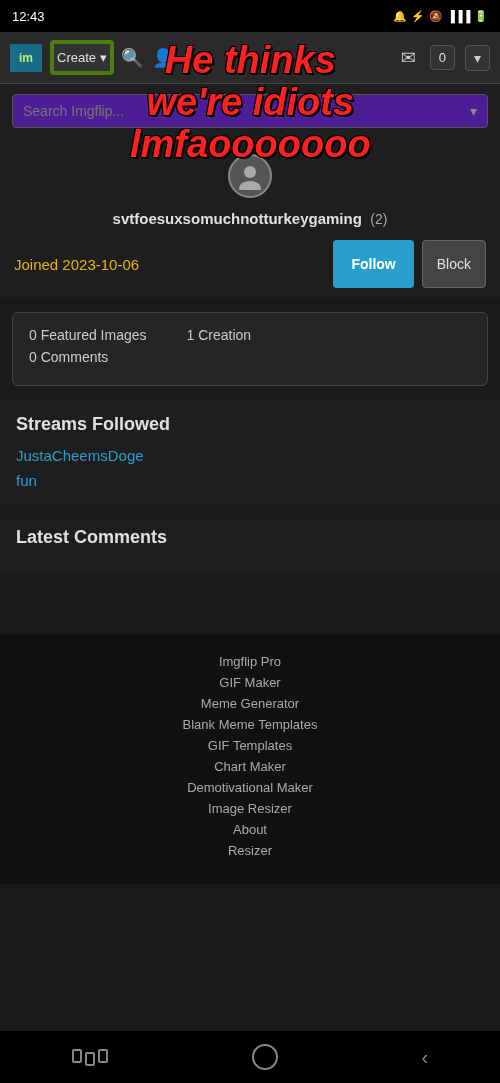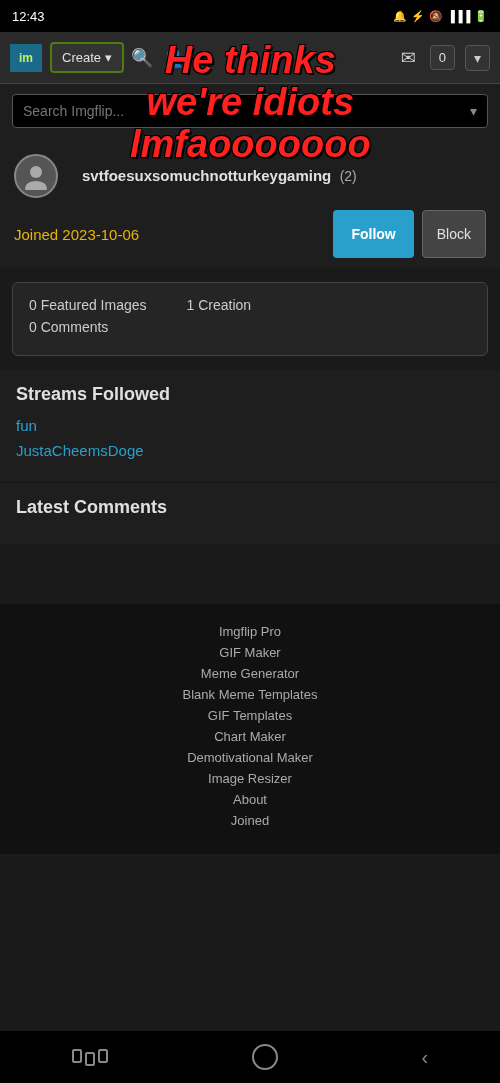--- a/index.html
+++ b/index.html
@@ -70,23 +70,23 @@
       border-radius: 0;
       display: flex;
       align-items: center;
       justify-content: center;
       color: #bef264;
       font-weight: bold;
       font-size: 12px;
     }
     .create-btn {
       background: #333;
-      border: 2px solid #4d7c0f;
-      color: #e0e0e0;
-      padding: 6px 10px;
+      border: 4px solid #4d7c0f;
+      color: #e0e0e0;
+      padding: 6px 3px;
       border-radius: 4px;
       font-size: 13px;
       cursor: pointer;
       display: flex;
       align-items: center;
       gap: 4px;
     }
     .nav-icons {
       display: flex;
       align-items: center;
@@ -119,21 +119,21 @@
       cursor: pointer;
       font-size: 14px;
     }
 
     
     .search-bar {
       background: #1e1e1e;
       padding: 10px 12px;
     }
     .search-input-wrap {
-      background: #000000;
+      background: #4c1d95;
       border: 1px solid #555;
       border-radius: 4px;
       display: flex;
       align-items: flex-start;
       padding: 8px 10px;
     }
     .search-input {
       background: none;
       border: none;
       color: #ccc;
@@ -148,22 +148,23 @@
     }
 
     
     .profile-section {
       background: #1e1e1e;
       padding: 16px 14px 10px;
     }
     .profile-header {
       display: flex;
       align-items: center;
-      gap: 24px;
+      gap: 12px;
       margin-bottom: 12px;
+      flex-direction: column;
     }
     .avatar {
       width: 44px;
       height: 44px;
       border-radius: 50%;
       background: #555;
       display: flex;
       align-items: center;
       justify-content: center;
       font-size: 22px;
@@ -370,40 +371,40 @@
     <span class="stat-item">0 Featured Images</span>
     <span class="stat-item">1 Creation</span>
   </div>
   <div class="stats-row">
     <span class="stat-item">0 Comments</span>
   </div>
 </div>
 
 <div class="section">
   <div class="section-title">Streams Followed</div>
+  <a class="stream-link">JustaCheemsDoge</a>
   <a class="stream-link">fun</a>
-  <a class="stream-link">JustaCheemsDoge</a>
 </div>
 
 <div class="section">
   <div class="section-title">Latest Comments</div>
 </div>
 
 <div class="footer">
   <div class="footer-links">
     <a class="footer-link">Imgflip Pro</a>
     <a class="footer-link">GIF Maker</a>
     <a class="footer-link">Meme Generator</a>
     <a class="footer-link">Blank Meme Templates</a>
     <a class="footer-link">GIF Templates</a>
     <a class="footer-link">Chart Maker</a>
     <a class="footer-link">Demotivational Maker</a>
     <a class="footer-link">Image Resizer</a>
     <a class="footer-link">About</a>
-    <a class="footer-link">Joined</a>
+    <a class="footer-link">Resizer</a>
   </div>
 </div>
 
 <div class="bottom-nav">
   <div style="display:flex;flex-direction:column;align-items:center;gap:4px;">
     <div style="display:flex;gap:3px;">
       <div style="width:10px;height:14px;border:2px solid #888;border-radius:2px;"></div>
       <div style="width:10px;height:14px;border:2px solid #888;border-radius:2px;margin-top:3px;"></div>
       <div style="width:10px;height:14px;border:2px solid #888;border-radius:2px;"></div>
     </div>

